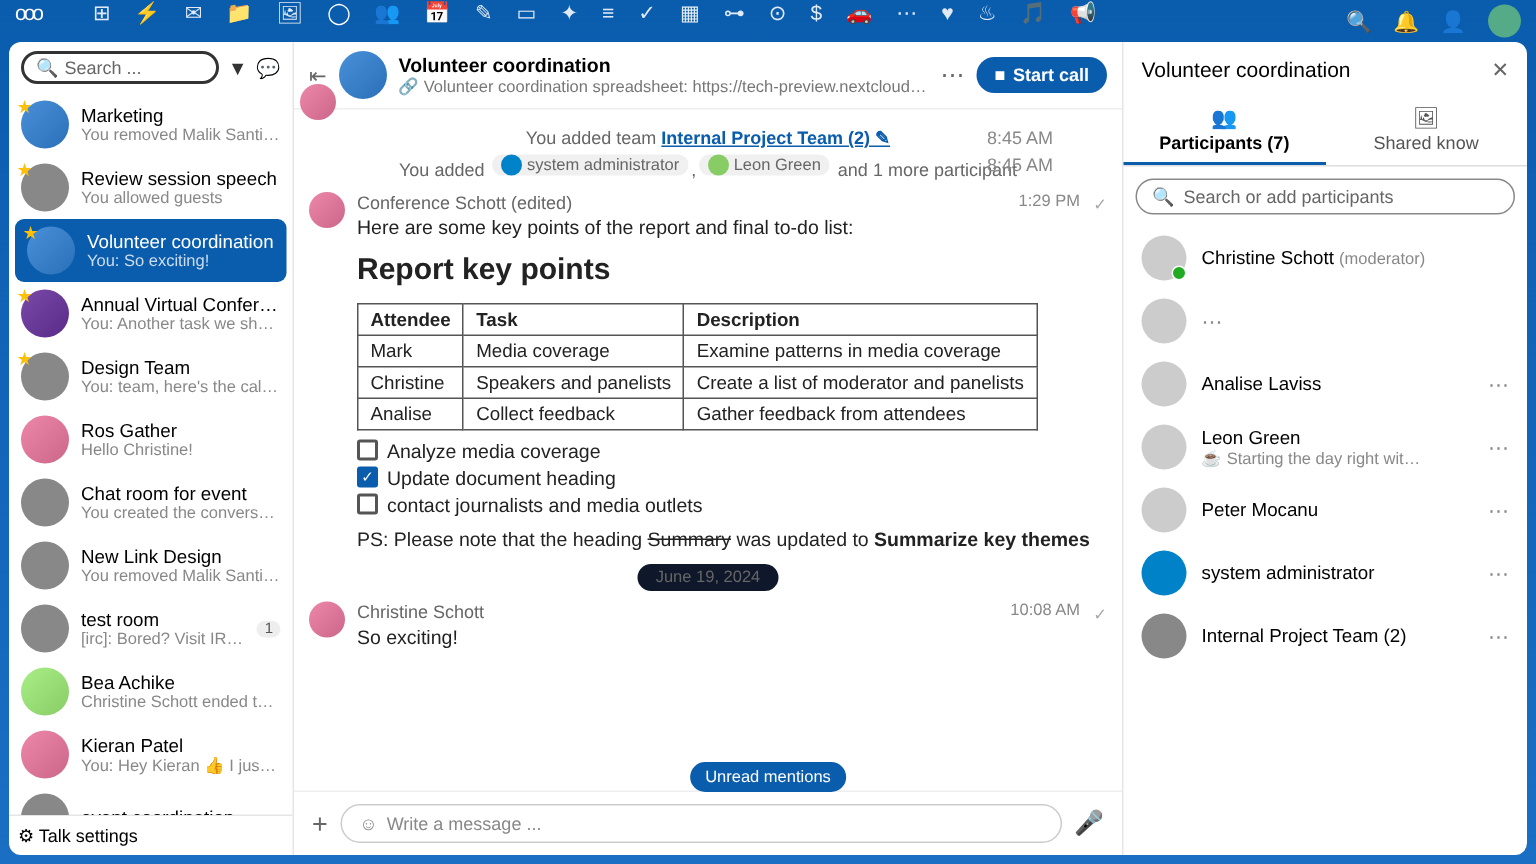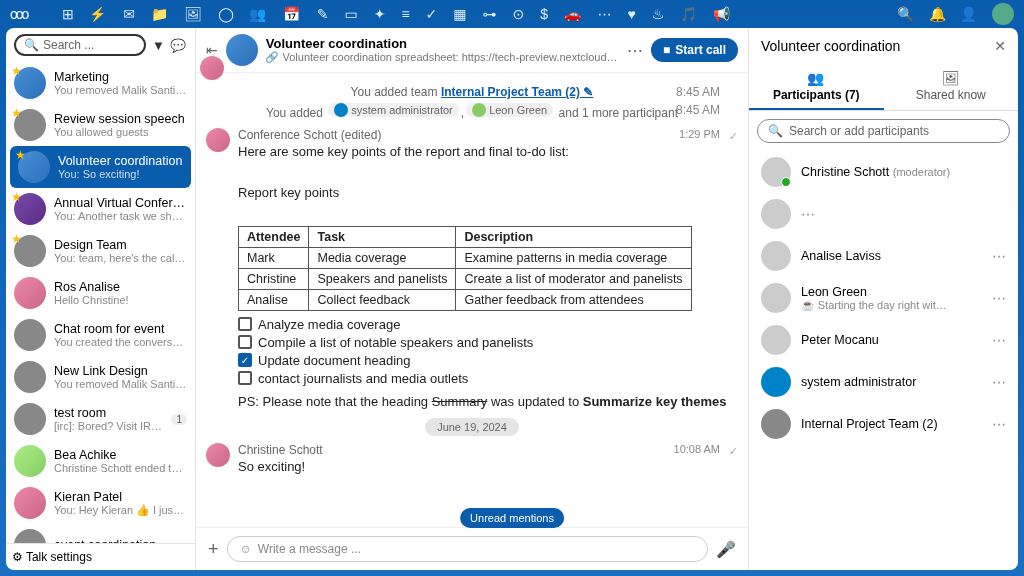--- a/index.html
+++ b/index.html
@@ -1,17 +1,17 @@
 <!DOCTYPE html>
 <html><head>
 <meta charset="utf-8">
 <style>
 *{box-sizing:border-box;margin:0;padding:0;font-family:-apple-system,BlinkMacSystemFont,"Segoe UI",Arial,sans-serif}
 body{width:1024px;height:576px;overflow:hidden;background:linear-gradient(to bottom,#0a5cad 0%,#1a6fc4 100%);display:flex;flex-direction:column}
-.topbar{height:28px;display:flex;align-items:center;padding:0 10px;color:#fff}
+.topbar{height:28px;display:flex;padding:0 10px;color:#fff}
 .logo{width:40px;font-size:14px;letter-spacing:-2px}
 .topbar-icons{display:flex;gap:16px;margin-left:12px}
 .topbar-icons span,.topbar-right span{font-size:14px;color:#e0eaf5;cursor:pointer}
 .topbar-right{margin-left:auto;display:flex;gap:14px;align-items:center}
 .avatar-sm{width:22px;height:22px;border-radius:50%;background:#5a8}
 .main{flex:1;display:flex;background:#fff;margin:0 6px 6px;border-radius:8px;overflow:hidden}
 .left{width:190px;border-right:1px solid #e5e5e5;display:flex;flex-direction:column}
 .search-row{display:flex;align-items:center;padding:6px 8px;gap:6px}
 .search-box{flex:1;border:2px solid #333;border-radius:16px;padding:2px 8px;display:flex;align-items:center;font-size:12px;color:#666}
 .search-box span:first-child{margin-right:4px}
@@ -37,41 +37,41 @@
 .chat-header{display:flex;align-items:center;padding:6px 10px;border-bottom:1px solid #eee;gap:8px}
 .sidebar-toggle{font-size:14px;color:#666}
 .chat-avatar{width:32px;height:32px;border-radius:50%;background:linear-gradient(135deg,#4a90d9,#2a70b9)}
 .chat-titles{flex:1;min-width:0}
 .chat-title{font-size:13px;font-weight:700}
 .chat-desc{font-size:11px;color:#777;white-space:nowrap;overflow:hidden;text-overflow:ellipsis}
 .dots{color:#666;font-size:16px}
 .start-call{background:#0a5cad;color:#fff;border:none;border-radius:16px;padding:5px 12px;font-size:12px;font-weight:600;display:flex;align-items:center;gap:5px}
 .chat-body{flex:1;overflow-y:auto;padding:8px 18px}
 .sys-msg{text-align:center;font-size:12px;color:#666;position:relative;margin:4px 0}
-.sys-msg .time{position:absolute;right:10px;color:#888}
+.sys-msg .time{position:absolute;right:28px;color:#888}
 .inline-usr{display:inline-flex;align-items:center;gap:3px;background:#f0f0f0;border-radius:10px;padding:0 6px;font-size:11px;margin:0 2px}
 .inline-usr .dot{width:14px;height:14px;border-radius:50%;background:#0082c9}
 .inline-usr .dot.g{background:#8c6}
 .inline-link{color:#0a5cad;font-weight:600;text-decoration:underline}
 .msg{position:relative;margin:8px 0;padding-left:24px}
 .msg-avatar{position:absolute;left:-8px;top:0;width:24px;height:24px;border-radius:50%;background:linear-gradient(135deg,#e8a,#c68)}
 .msg-author{font-size:12px;color:#666}
 .msg-time{position:absolute;right:10px;top:0;font-size:11px;color:#888}
 .msg-check{position:absolute;right:-8px;top:2px;color:#aaa;font-size:11px}
 .msg-body{font-size:13px;color:#222;margin-top:2px}
-.msg-body h3{font-size:13px;font-weight:400;margin:26px 0}
+.msg-body h3{font-size:20px;font-weight:700;margin:10px 0}
 table{border-collapse:collapse;margin:6px 0;font-size:12.5px}
 th,td{border:1px solid #555;padding:3px 8px;text-align:left}
 th{font-weight:700}
 .check-item{display:flex;align-items:flex-start;gap:6px;font-size:13px;margin:3px 0}
 .checkbox{width:14px;height:14px;border:2px solid #555;border-radius:2px;display:inline-flex;align-items:center;justify-content:center;font-size:10px}
 .checkbox.checked{background:#0a5cad;border-color:#0a5cad;color:#fff}
 .strike{text-decoration:line-through}
 .date-chip{text-align:center;margin:8px 0}
-.date-chip span{background:#e5e5e5;border-radius:12px;padding:3px 12px;font-size:11px;color:#666}
+.date-chip span{background:#0f172a;border-radius:12px;padding:3px 12px;font-size:11px;color:#666}
 .compose{display:flex;align-items:center;padding:8px 12px;gap:8px;border-top:1px solid #eee}
 .compose-input{flex:1;border:1px solid #ccc;border-radius:16px;padding:5px 12px;font-size:12px;color:#888;display:flex;align-items:center;gap:6px}
 .right{width:270px;border-left:1px solid #e5e5e5;display:flex;flex-direction:column}
 .right-header{display:flex;align-items:center;padding:10px 12px;font-size:14px;font-weight:500}
 .close-x{margin-left:auto;font-size:14px;color:#666}
 .tabs{display:flex;border-bottom:1px solid #ddd}
 .tab{flex:1;text-align:center;padding:6px 0;font-size:12px;color:#555}
 .tab.active{font-weight:700;border-bottom:2px solid #0a5cad;color:#000}
 .tab-ico{display:block;font-size:14px;margin-bottom:2px}
 .p-search{margin:8px;border:1px solid #888;border-radius:16px;padding:4px 10px;font-size:12px;color:#666;display:flex;align-items:center;gap:6px}
@@ -176,21 +176,21 @@
             <span class="star">★</span>
           </div>
           <div class="conv-text">
             <div class="conv-title">Design Team</div>
             <div class="conv-sub">You: team, here's the calen...</div>
           </div>
         </div>
         <div class="conv">
           <div class="conv-avatar p1"></div>
           <div class="conv-text">
-            <div class="conv-title">Ros Analise</div>
+            <div class="conv-title">Ros Gather</div>
             <div class="conv-sub">Hello Christine!</div>
           </div>
         </div>
         <div class="conv">
           <div class="conv-avatar g3"></div>
           <div class="conv-text">
             <div class="conv-title">Chat room for event</div>
             <div class="conv-sub">You created the conversati...</div>
           </div>
         </div>
@@ -294,24 +294,20 @@
                   <td>Gather feedback from attendees</td>
                 </tr>
               </tbody>
             </table>
      <div id="todos">
               <div class="check-item">
                 <span class="checkbox"></span>
                 <span>Analyze media coverage</span>
               </div>
               <div class="check-item">
-                <span class="checkbox"></span>
-                <span>Compile a list of notable speakers and panelists</span>
-              </div>
-              <div class="check-item">
                 <span class="checkbox checked">✓</span>
                 <span>Update document heading</span>
               </div>
               <div class="check-item">
                 <span class="checkbox"></span>
                 <span>contact journalists and media outlets</span>
               </div>
             </div>
      <div style="margin-top:8px"><span>PS: Please note that the heading </span><span class="strike">Summary</span><span> was updated to </span><b>Summarize key themes</b></div>
     </div>

